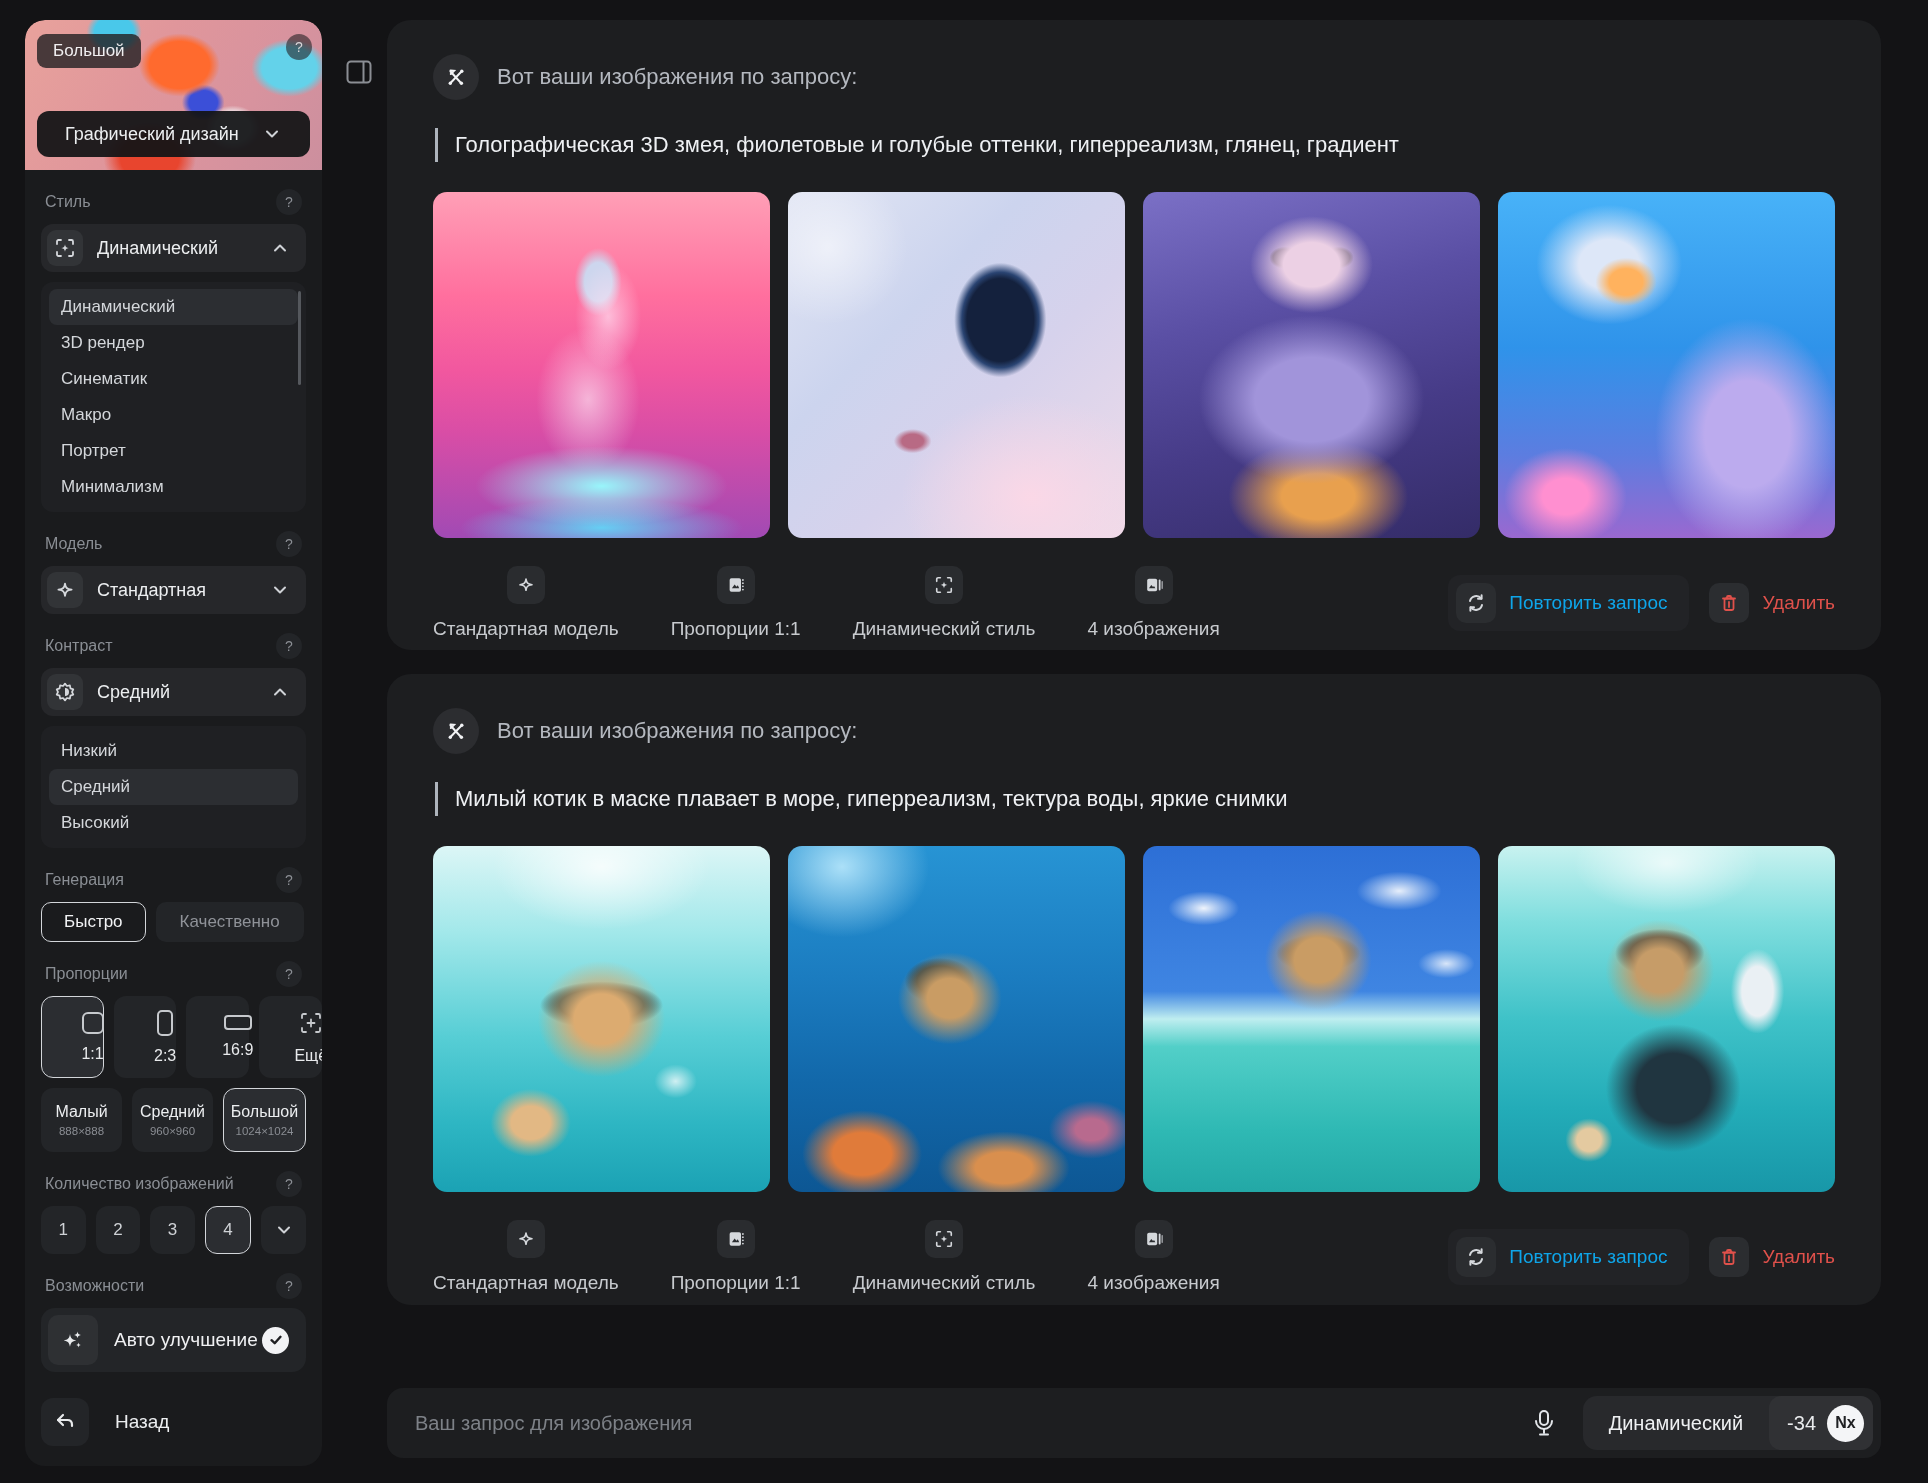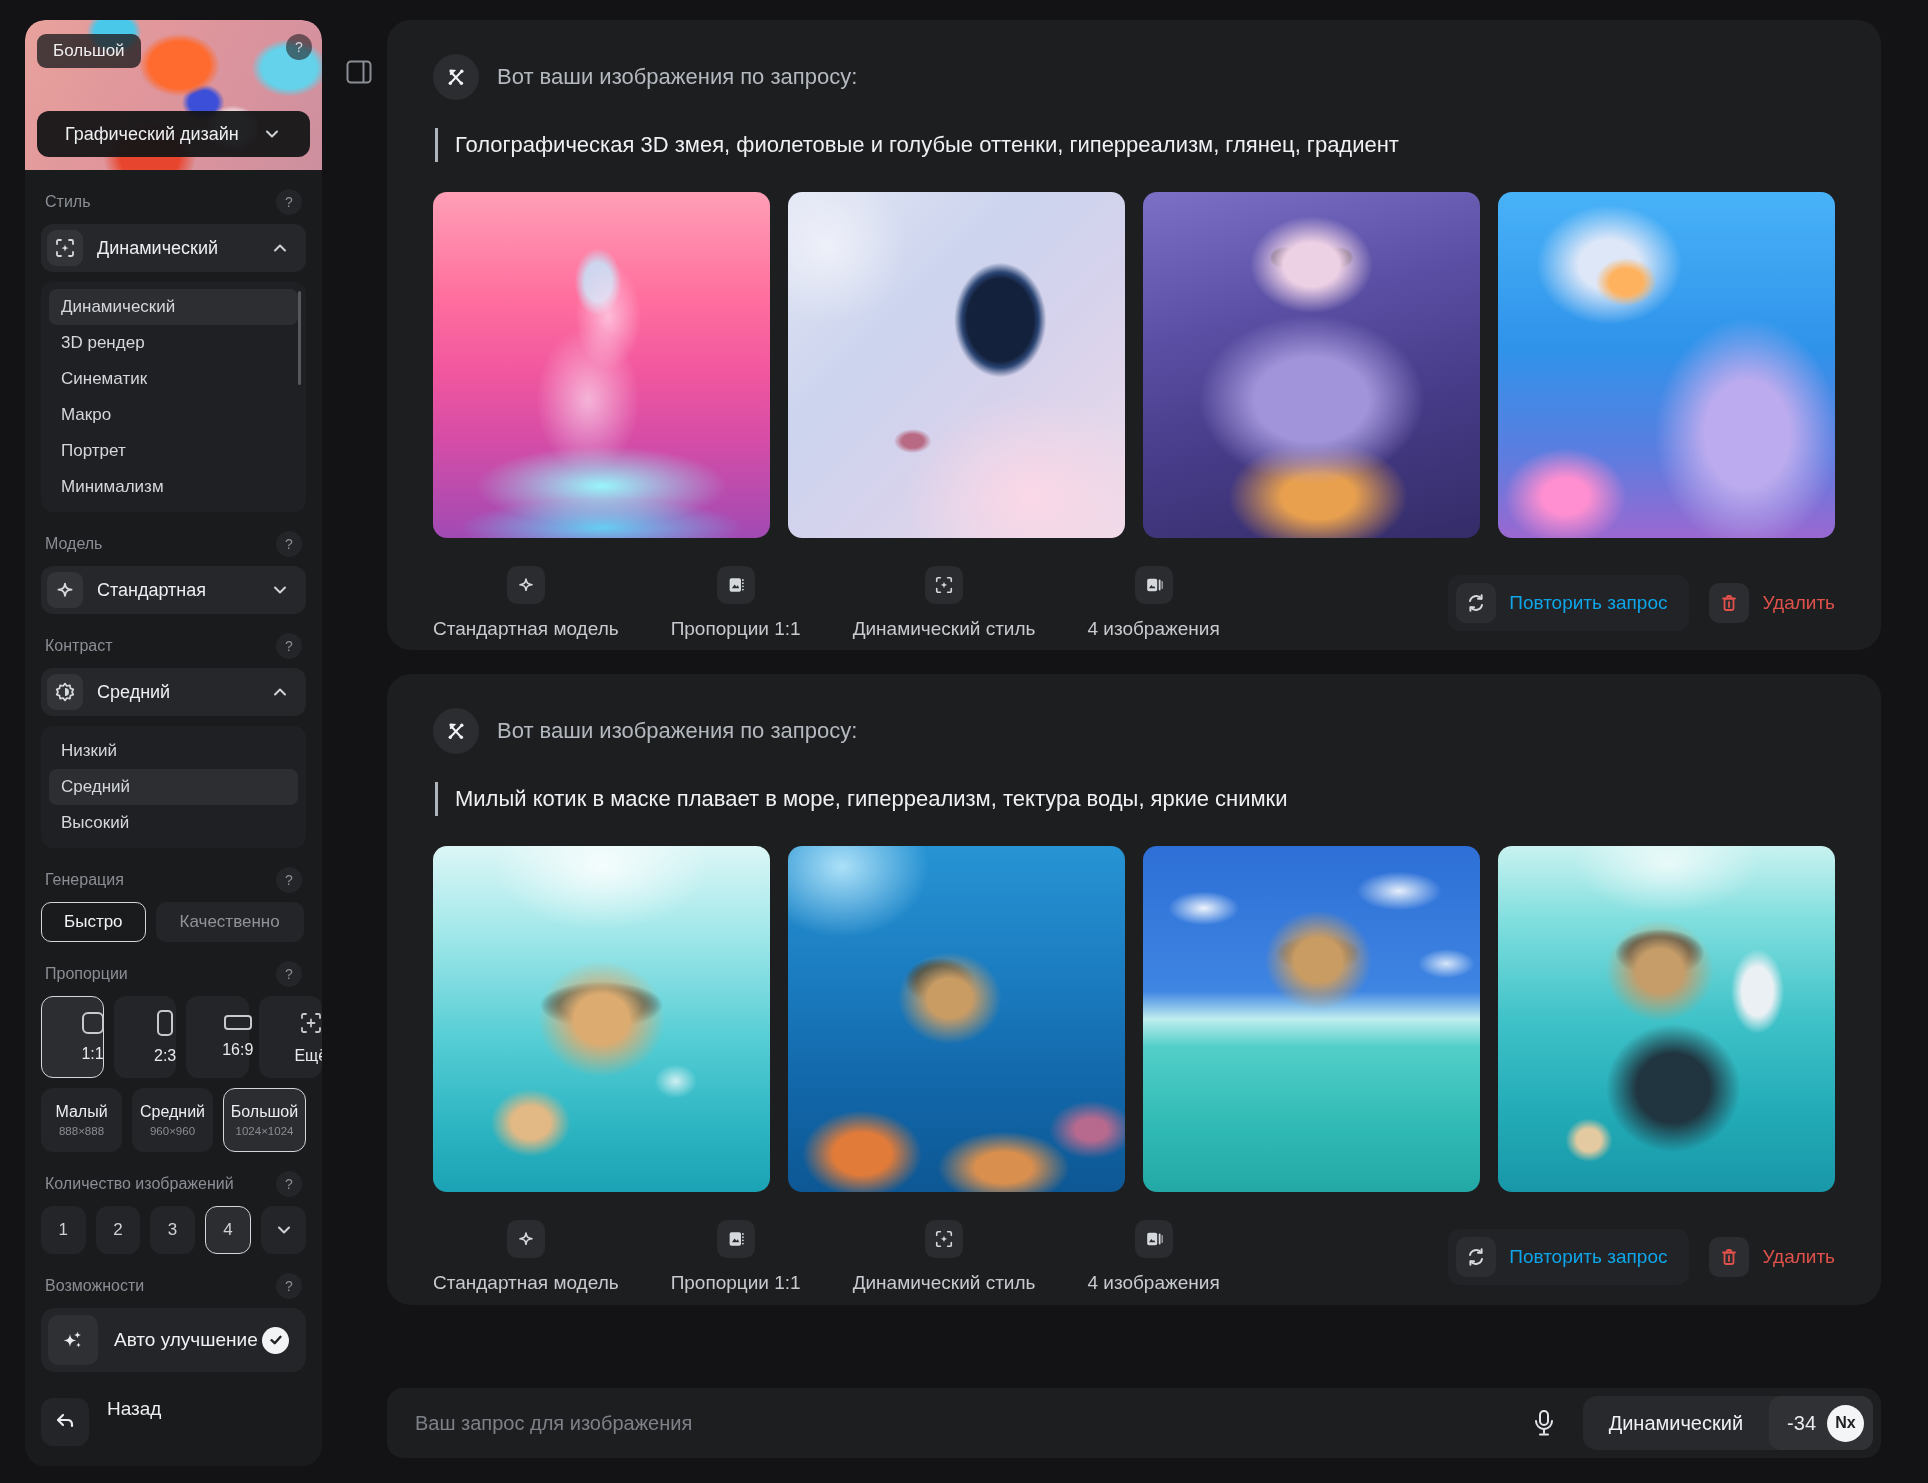--- a/index.html
+++ b/index.html
@@ -126,21 +126,21 @@
   .auto-row .ibox {
     width:50px; height:50px; border-radius:10px; background:#2e3033;
     display:flex; align-items:center; justify-content:center; flex:none;
   }
   .auto-row .auto-label { margin-left:16px; flex:1; font-size:19px; color:#f0f1f3; }
   .check-circle {
     width:27px; height:27px; border-radius:50%; background:#f2f3f5; margin-right:10px;
     display:flex; align-items:center; justify-content:center; flex:none;
   }
 
-  .back-row { margin-top:26px; display:flex; gap:18px; }
+  .back-row { margin-top:26px; display:flex; align-items:center; gap:26px; }
   .back-row .ibox {
     width:48px; height:48px; border-radius:12px; background:#232528;
     display:flex; align-items:center; justify-content:center;
   }
   .back-row .back-label { font-size:19px; color:#eceef0; }
 
   
   .collapse-btn { position:absolute; left:344px; top:58px; }
 
   .card {

